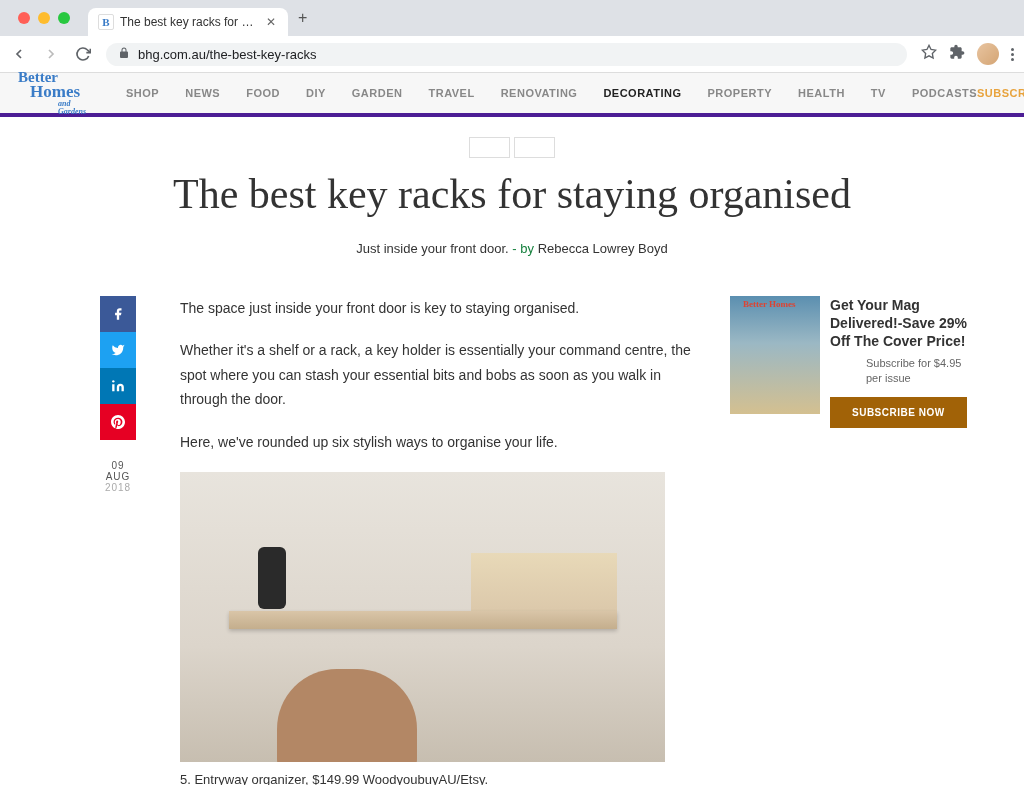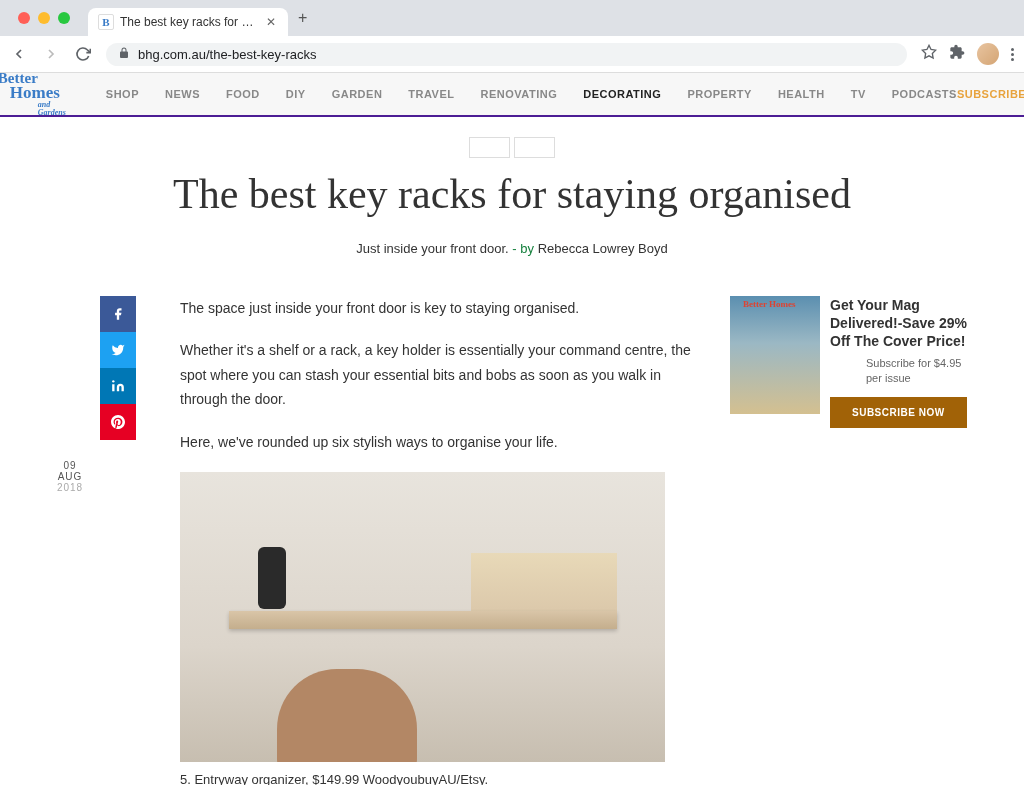--- a/index.html
+++ b/index.html
@@ -22,21 +22,21 @@
     .nav-btn { width: 18px; height: 18px; display: flex; align-items: center; justify-content: center; color: #5f6368; cursor: pointer; }
     .nav-btn.disabled { color: #bbb; cursor: default; }
     .addr-input { flex: 1; display: flex; align-items: center; background: #f1f3f4; border-radius: 14px; padding: 4px 12px; font-size: 13px; color: #202124; gap: 8px; }
     .lock-icon { color: #5f6368; font-size: 12px; }
     .ext-icons { display: flex; gap: 12px; align-items: center; color: #5f6368; }
     .avatar { width: 22px; height: 22px; border-radius: 50%; background: linear-gradient(135deg,#e8c4a0,#d4a574); }
     .menu-dots { display: flex; flex-direction: column; gap: 2px; }
     .menu-dots span { width: 3px; height: 3px; background: #5f6368; border-radius: 50%; }
     
     
-    .site-nav { height: 44px; display: flex; align-items: center; padding: 0 18px; background: #f7f7f7; border-bottom: 2px solid #4c1d95; justify-content: center; }
+    .site-nav { height: 44px; display: flex; align-items: center; padding: 0 18px; background: #f7f7f7; border-bottom: 4px solid #4c1d95; }
     .logo { font-family: Georgia, serif; color: #3a7cc7; font-weight: bold; font-size: 12px; line-height: 1; }
     .logo .l1 { font-size: 15px; }
     .logo .l2 { font-size: 17px; margin-left: 12px; margin-top: -2px; }
     .logo .l3 { font-size: 8px; margin-left: 40px; font-style: italic; }
     .nav-items { display: flex; gap: 26px; margin-left: 40px; }
     .nav-item { font-size: 11px; font-weight: 600; color: #888; letter-spacing: 0.5px; cursor: pointer; }
     .nav-item.active { color: #222; }
     .subscribe-link { margin-left: auto; font-size: 11px; font-weight: 600; color: #e8a33d; letter-spacing: 0.5px; cursor: pointer; }
     
     
@@ -49,21 +49,21 @@
     .byline .author { color: #333; font-weight: 500; }
     
     .body-row { display: flex; }
     .left-col { width: 140px; display: flex; flex-direction: column; align-items: flex-end; padding-right: 20px; }
     .share-btns { display: flex; flex-direction: column; margin-bottom: 20px; align-self: flex-start; margin-left: 100px; }
     .share-btn { width: 36px; height: 36px; display: flex; align-items: center; justify-content: center; color: #fff; font-size: 14px; cursor: pointer; }
     .share-fb { background: #3b5998; }
     .share-tw { background: #1da1f2; }
     .share-li { background: #0077b5; }
     .share-pin { background: #e60023; }
-    .date-block { text-align: center; font-size: 10px; letter-spacing: 1px; color: #555; margin-left: 52px; align-self: flex-start; width: 36px; }
+    .date-block { text-align: center; font-size: 10px; letter-spacing: 1px; color: #555; margin-left: 100px; align-self: flex-start; width: 36px; }
     .date-block .year { color: #aaa; }
     
     .main-col { width: 520px; margin-left: 40px; }
     .main-col p { font-size: 14px; color: #333; line-height: 1.75; margin-bottom: 18px; }
     .article-img { width: 485px; height: 290px; background: linear-gradient(180deg,#e8e4dd 0%,#dcd5cb 60%,#c7beb0 100%); position: relative; margin-bottom: 10px; overflow: hidden; }
     .shelf { position: absolute; top: 48%; left: 10%; width: 80%; height: 18px; background: linear-gradient(180deg,#d9c5a8,#c4ae8d); box-shadow: 0 2px 4px rgba(0,0,0,0.2); }
     .shelf-box { position: absolute; top: 28%; right: 10%; width: 30%; height: 24%; background: linear-gradient(180deg,#e8d9b8,#d9c5a8); }
     .vase { position: absolute; top: 26%; left: 16%; width: 28px; height: 62px; background: #2a2a2a; border-radius: 6px; }
     .bag { position: absolute; bottom: -6%; left: 20%; width: 140px; height: 110px; background: #b38765; border-radius: 60px 60px 20px 20px; }
     .caption { font-size: 13px; color: #333; }

